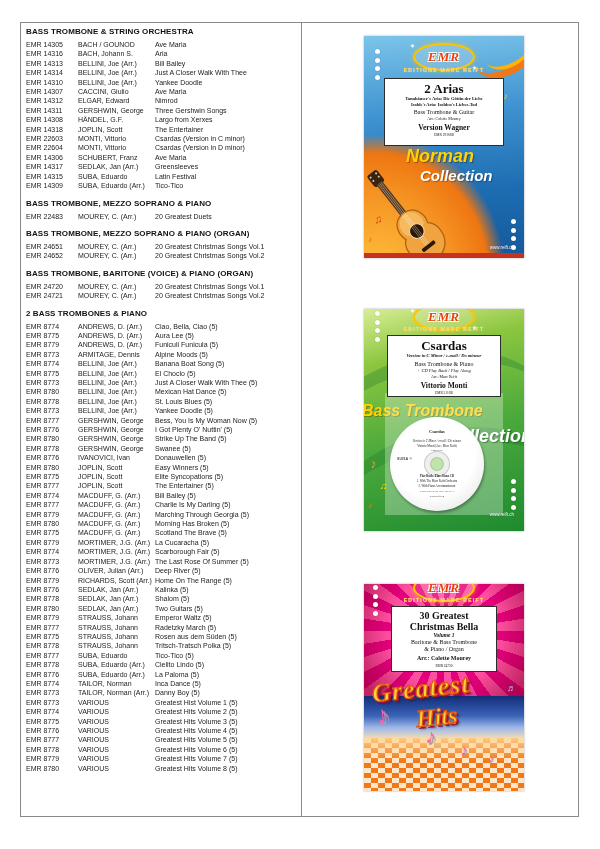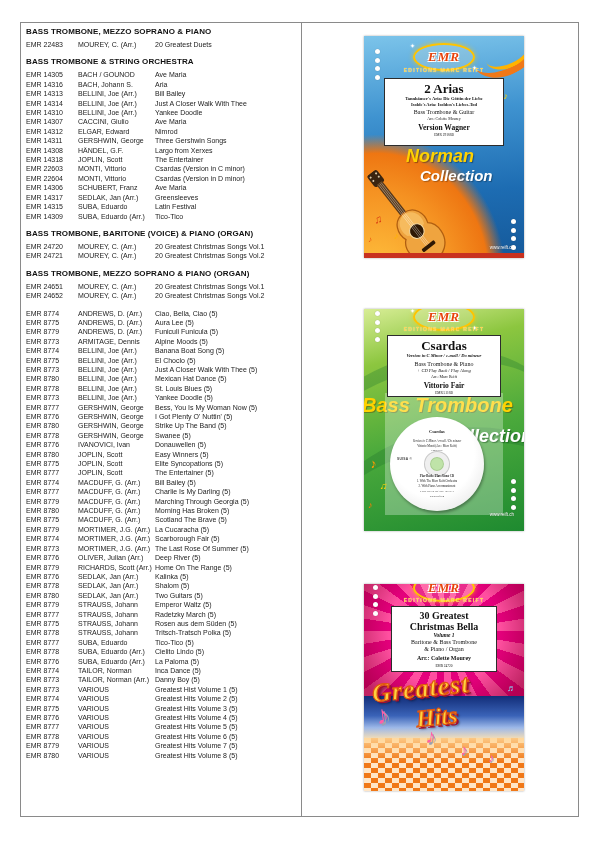--- a/index.html
+++ b/index.html
@@ -48,21 +48,21 @@
   .ib-vol{font-size:5.5px;font-style:italic;font-weight:bold;line-height:7px;}
   .ib-inst{font-size:6px;line-height:8px;margin-top:1px;}
   .ib-extra{font-size:4.5px;font-style:italic;line-height:6px;}
   .ib-arr{font-size:4px;line-height:6px;}
   .ib-comp{font-size:7.5px;font-weight:bold;line-height:9px;margin-top:1px;}
   .ib-ref{font-size:3.5px;line-height:5px;margin-top:1px;}
 
   .series{position:absolute;font-style:italic;font-weight:bold;white-space:nowrap;z-index:2;}
   .c1-s1{top:110px;left:42px;font-size:18px;color:#ffd200;text-shadow:1px 1px 1px rgba(0,0,0,.35);z-index:4;}
   .c1-s2{top:131px;left:56px;font-size:15px;color:#ffffff;text-shadow:1px 1px 1px rgba(0,0,0,.3);z-index:4;}
-  .c2-s1{top:85px;left:-2px;font-size:20px;color:#ffd200;text-shadow:1px 1px 0 rgba(90,50,0,.4);z-index:2;}
+  .c2-s1{top:93px;left:-2px;font-size:16px;color:#ffd200;text-shadow:1px 1px 0 rgba(90,50,0,.4);z-index:2;}
   .c2-s2{top:117px;right:-8px;font-size:18px;color:#ffffff;text-shadow:1px 1px 1px rgba(0,60,0,.4);z-index:4;}
 
   .bubble{position:absolute;font-family:"Liberation Serif",serif;font-style:italic;font-weight:bold;color:#ffd23f;-webkit-text-stroke:1.2px #e05510;text-shadow:2px 2px 0 #a01030,3px 3px 2px rgba(0,0,0,.35);transform:rotate(-6deg);z-index:6;white-space:nowrap;}
   .c3-s1{top:90px;left:8px;font-size:26px;letter-spacing:1px;}
   .c3-s2{top:120px;left:52px;font-size:24px;}
 
   .site{position:absolute;font-size:4.5px;color:#fff;z-index:8;text-shadow:0 0 1px rgba(0,0,0,.4);}
   .c1-site{right:10px;bottom:8px;} .c2-site{right:10px;bottom:14px;}
 
   .redstrip{position:absolute;left:0;right:0;bottom:0;height:5px;background:#c8311f;z-index:6;}
@@ -102,129 +102,147 @@
   .c3floor::after{content:"";position:absolute;inset:0;background:linear-gradient(rgba(255,214,150,.85),rgba(255,214,150,0) 45%);}
 </style>
 </head>
 <body>
 
 <div class="frame">
 
   <div class="col-left">
 
     <div class="section">
+      <h2 class="sec-h">BASS TROMBONE &amp; STRING ORCHESTRA</h2>
+      <div class="rows">
+
+          <div class="row">
+            <span class="c-num">EMR 14305</span>
+            <span class="c-comp">BACH / GOUNOD</span>
+            <span class="c-title">Ave Maria</span>
+          </div>
+
+          <div class="row">
+            <span class="c-num">EMR 14316</span>
+            <span class="c-comp">BACH, Johann S.</span>
+            <span class="c-title">Aria</span>
+          </div>
+
+          <div class="row">
+            <span class="c-num">EMR 14313</span>
+            <span class="c-comp">BELLINI, Joe (Arr.)</span>
+            <span class="c-title">Bill Bailey</span>
+          </div>
+
+          <div class="row">
+            <span class="c-num">EMR 14314</span>
+            <span class="c-comp">BELLINI, Joe (Arr.)</span>
+            <span class="c-title">Just A Closer Walk With Thee</span>
+          </div>
+
+          <div class="row">
+            <span class="c-num">EMR 14310</span>
+            <span class="c-comp">BELLINI, Joe (Arr.)</span>
+            <span class="c-title">Yankee Doodle</span>
+          </div>
+
+          <div class="row">
+            <span class="c-num">EMR 14307</span>
+            <span class="c-comp">CACCINI, Giulio</span>
+            <span class="c-title">Ave Maria</span>
+          </div>
+
+          <div class="row">
+            <span class="c-num">EMR 14312</span>
+            <span class="c-comp">ELGAR, Edward</span>
+            <span class="c-title">Nimrod</span>
+          </div>
+
+          <div class="row">
+            <span class="c-num">EMR 14311</span>
+            <span class="c-comp">GERSHWIN, George</span>
+            <span class="c-title">Three Gershwin Songs</span>
+          </div>
+
+          <div class="row">
+            <span class="c-num">EMR 14308</span>
+            <span class="c-comp">HÄNDEL, G.F.</span>
+            <span class="c-title">Largo from Xerxes</span>
+          </div>
+
+          <div class="row">
+            <span class="c-num">EMR 14318</span>
+            <span class="c-comp">JOPLIN, Scott</span>
+            <span class="c-title">The Entertainer</span>
+          </div>
+
+          <div class="row">
+            <span class="c-num">EMR 22603</span>
+            <span class="c-comp">MONTI, Vittorio</span>
+            <span class="c-title">Csardas (Version in C minor)</span>
+          </div>
+
+          <div class="row">
+            <span class="c-num">EMR 22604</span>
+            <span class="c-comp">MONTI, Vittorio</span>
+            <span class="c-title">Csardas (Version in D minor)</span>
+          </div>
+
+          <div class="row">
+            <span class="c-num">EMR 14306</span>
+            <span class="c-comp">SCHUBERT, Franz</span>
+            <span class="c-title">Ave Maria</span>
+          </div>
+
+          <div class="row">
+            <span class="c-num">EMR 14317</span>
+            <span class="c-comp">SEDLAK, Jan (Arr.)</span>
+            <span class="c-title">Greensleeves</span>
+          </div>
+
+          <div class="row">
+            <span class="c-num">EMR 14315</span>
+            <span class="c-comp">SUBA, Eduardo</span>
+            <span class="c-title">Latin Festival</span>
+          </div>
+
+          <div class="row">
+            <span class="c-num">EMR 14309</span>
+            <span class="c-comp">SUBA, Eduardo (Arr.)</span>
+            <span class="c-title">Tico-Tico</span>
+          </div>
+        </div>
+    </div>
+
+    <div class="section">
       <h2 class="sec-h">BASS TROMBONE, MEZZO SOPRANO &amp; PIANO</h2>
       <div class="rows">
 
           <div class="row">
             <span class="c-num">EMR 22483</span>
             <span class="c-comp">MOUREY, C. (Arr.)</span>
             <span class="c-title">20 Greatest Duets</span>
           </div>
         </div>
     </div>
 
     <div class="section">
-      <h2 class="sec-h">BASS TROMBONE &amp; STRING ORCHESTRA</h2>
+      <h2 class="sec-h">BASS TROMBONE, MEZZO SOPRANO &amp; PIANO (ORGAN)</h2>
       <div class="rows">
 
           <div class="row">
-            <span class="c-num">EMR 14305</span>
-            <span class="c-comp">BACH / GOUNOD</span>
-            <span class="c-title">Ave Maria</span>
-          </div>
-
-          <div class="row">
-            <span class="c-num">EMR 14316</span>
-            <span class="c-comp">BACH, Johann S.</span>
-            <span class="c-title">Aria</span>
-          </div>
-
-          <div class="row">
-            <span class="c-num">EMR 14313</span>
-            <span class="c-comp">BELLINI, Joe (Arr.)</span>
-            <span class="c-title">Bill Bailey</span>
-          </div>
-
-          <div class="row">
-            <span class="c-num">EMR 14314</span>
-            <span class="c-comp">BELLINI, Joe (Arr.)</span>
-            <span class="c-title">Just A Closer Walk With Thee</span>
-          </div>
-
-          <div class="row">
-            <span class="c-num">EMR 14310</span>
-            <span class="c-comp">BELLINI, Joe (Arr.)</span>
-            <span class="c-title">Yankee Doodle</span>
-          </div>
-
-          <div class="row">
-            <span class="c-num">EMR 14307</span>
-            <span class="c-comp">CACCINI, Giulio</span>
-            <span class="c-title">Ave Maria</span>
-          </div>
-
-          <div class="row">
-            <span class="c-num">EMR 14312</span>
-            <span class="c-comp">ELGAR, Edward</span>
-            <span class="c-title">Nimrod</span>
-          </div>
-
-          <div class="row">
-            <span class="c-num">EMR 14311</span>
-            <span class="c-comp">GERSHWIN, George</span>
-            <span class="c-title">Three Gershwin Songs</span>
-          </div>
-
-          <div class="row">
-            <span class="c-num">EMR 14308</span>
-            <span class="c-comp">HÄNDEL, G.F.</span>
-            <span class="c-title">Largo from Xerxes</span>
-          </div>
-
-          <div class="row">
-            <span class="c-num">EMR 14318</span>
-            <span class="c-comp">JOPLIN, Scott</span>
-            <span class="c-title">The Entertainer</span>
-          </div>
-
-          <div class="row">
-            <span class="c-num">EMR 22603</span>
-            <span class="c-comp">MONTI, Vittorio</span>
-            <span class="c-title">Csardas (Version in C minor)</span>
-          </div>
-
-          <div class="row">
-            <span class="c-num">EMR 22604</span>
-            <span class="c-comp">MONTI, Vittorio</span>
-            <span class="c-title">Csardas (Version in D minor)</span>
-          </div>
-
-          <div class="row">
-            <span class="c-num">EMR 14306</span>
-            <span class="c-comp">SCHUBERT, Franz</span>
-            <span class="c-title">Ave Maria</span>
-          </div>
-
-          <div class="row">
-            <span class="c-num">EMR 14317</span>
-            <span class="c-comp">SEDLAK, Jan (Arr.)</span>
-            <span class="c-title">Greensleeves</span>
-          </div>
-
-          <div class="row">
-            <span class="c-num">EMR 14315</span>
-            <span class="c-comp">SUBA, Eduardo</span>
-            <span class="c-title">Latin Festival</span>
-          </div>
-
-          <div class="row">
-            <span class="c-num">EMR 14309</span>
-            <span class="c-comp">SUBA, Eduardo (Arr.)</span>
-            <span class="c-title">Tico-Tico</span>
+            <span class="c-num">EMR 24651</span>
+            <span class="c-comp">MOUREY, C. (Arr.)</span>
+            <span class="c-title">20 Greatest Christmas Songs Vol.1</span>
+          </div>
+
+          <div class="row">
+            <span class="c-num">EMR 24652</span>
+            <span class="c-comp">MOUREY, C. (Arr.)</span>
+            <span class="c-title">20 Greatest Christmas Songs Vol.2</span>
           </div>
         </div>
     </div>
 
     <div class="section">
       <h2 class="sec-h">BASS TROMBONE, BARITONE (VOICE) &amp; PIANO (ORGAN)</h2>
       <div class="rows">
 
           <div class="row">
             <span class="c-num">EMR 24720</span>
@@ -234,38 +252,21 @@
 
           <div class="row">
             <span class="c-num">EMR 24721</span>
             <span class="c-comp">MOUREY, C. (Arr.)</span>
             <span class="c-title">20 Greatest Christmas Songs Vol.2</span>
           </div>
         </div>
     </div>
 
     <div class="section">
-      <h2 class="sec-h">BASS TROMBONE, MEZZO SOPRANO &amp; PIANO (ORGAN)</h2>
-      <div class="rows">
-
-          <div class="row">
-            <span class="c-num">EMR 24651</span>
-            <span class="c-comp">MOUREY, C. (Arr.)</span>
-            <span class="c-title">20 Greatest Christmas Songs Vol.1</span>
-          </div>
-
-          <div class="row">
-            <span class="c-num">EMR 24652</span>
-            <span class="c-comp">MOUREY, C. (Arr.)</span>
-            <span class="c-title">20 Greatest Christmas Songs Vol.2</span>
-          </div>
-        </div>
-    </div>
-
-    <div class="section">
+      <h2 class="sec-h">2 BASS TROMBONES &amp; PIANO</h2>
       <div class="rows">
 
           <div class="row">
             <span class="c-num">EMR 8774</span>
             <span class="c-comp">ANDREWS, D. (Arr.)</span>
             <span class="c-title">Ciao, Bella, Ciao (5)</span>
           </div>
 
           <div class="row">
             <span class="c-num">EMR 8775</span>
@@ -634,21 +635,21 @@
         <span class="brand">EMR</span>
         <span class="spark" style="right:-4px;bottom:-2px;">✦</span>
       </div>
       <div class="publisher c2-pub">EDITIONS MARC REIFT</div>
       <div class="infobox c2-box">
         <div class="ib-title">Csardas</div>
         <div class="ib-sub" style="font-style:italic;">Version in C Minor / c-moll / Do mineur</div>
         <div class="ib-inst">Bass Trombone &amp; Piano</div>
         <div class="ib-extra">+ CD Play Back / Play Along</div>
         <div class="ib-arr">Arr.: Marc Reift</div>
-        <div class="ib-comp">Vittorio Fair</div>
+        <div class="ib-comp">Vittorio Monti</div>
         <div class="ib-ref">EMR 5116B</div>
       </div>
       <div class="series c2-s1">Bass Trombone</div>
       <div class="series c2-s2">Collection</div>
       <div class="sleeve"></div>
       <div class="cd">
         <div class="cdl cd-t">Csardas</div>
         <div class="cdl cd-l1">Version in C Minor / c-moll / Do mineur</div>
         <div class="cdl cd-l2">Vittorio Monti (Arr.: Marc Reift)</div>
         <div class="cdl cd-ref">EMR 5116</div>

